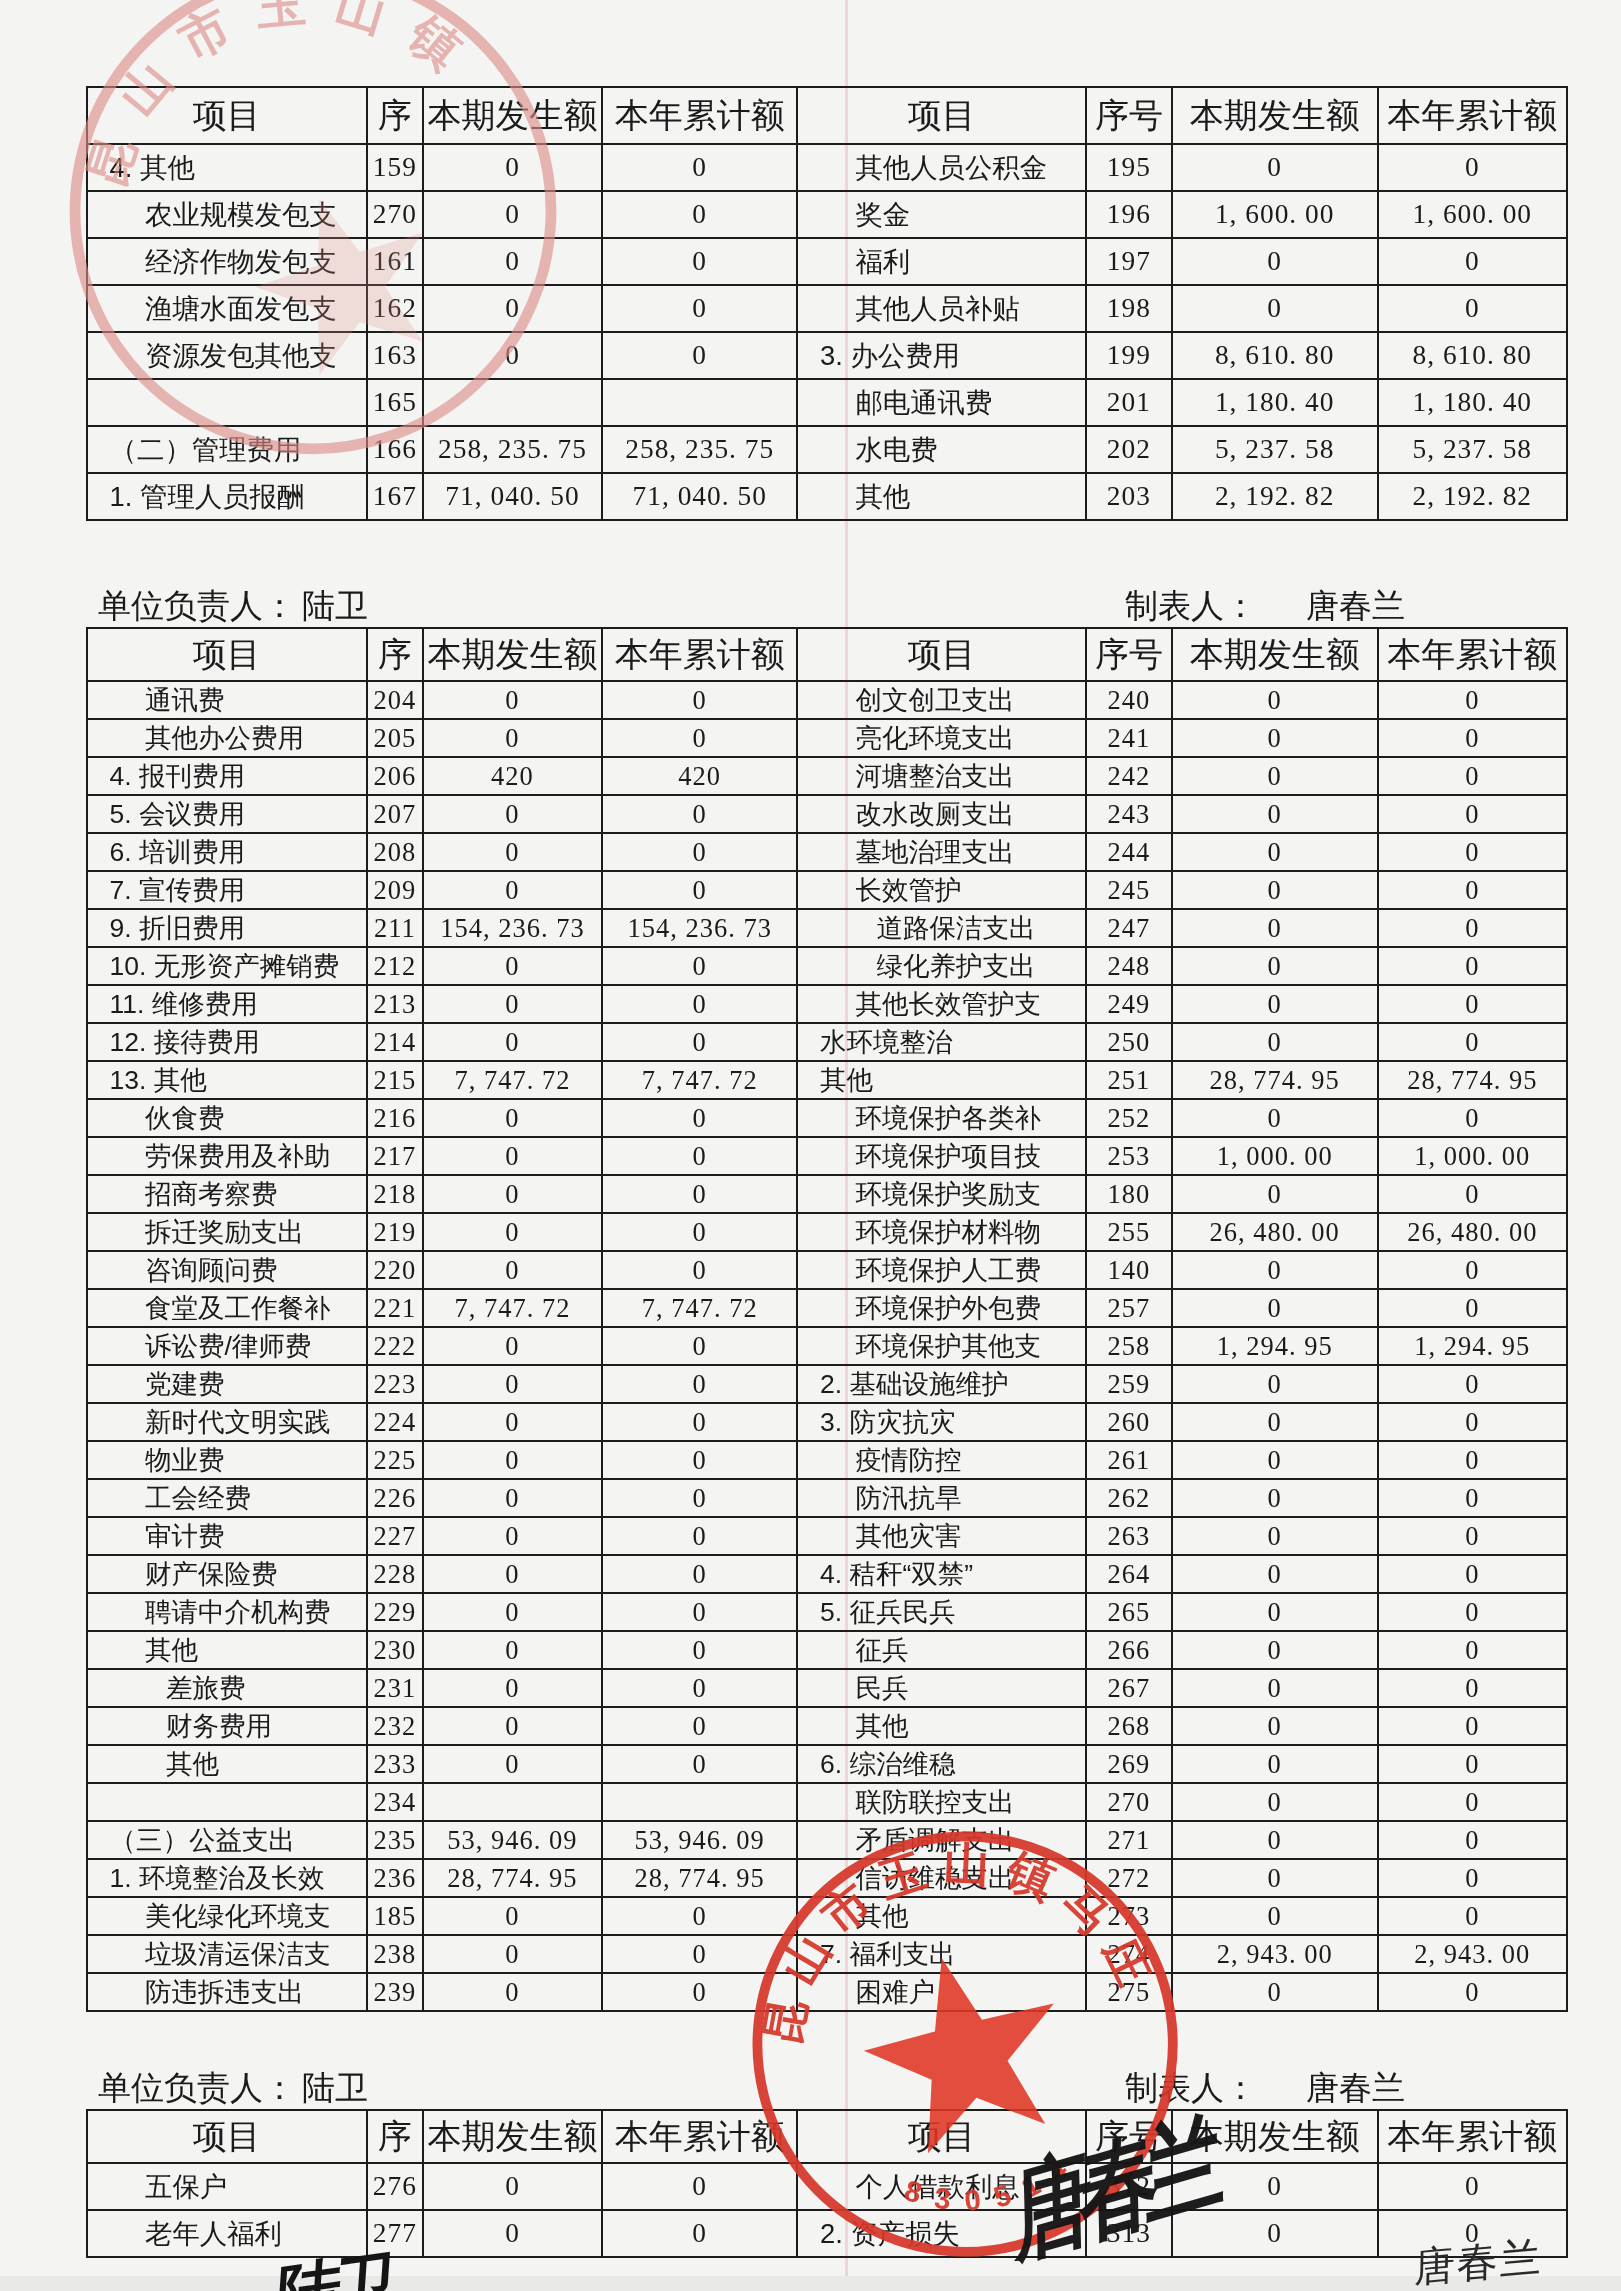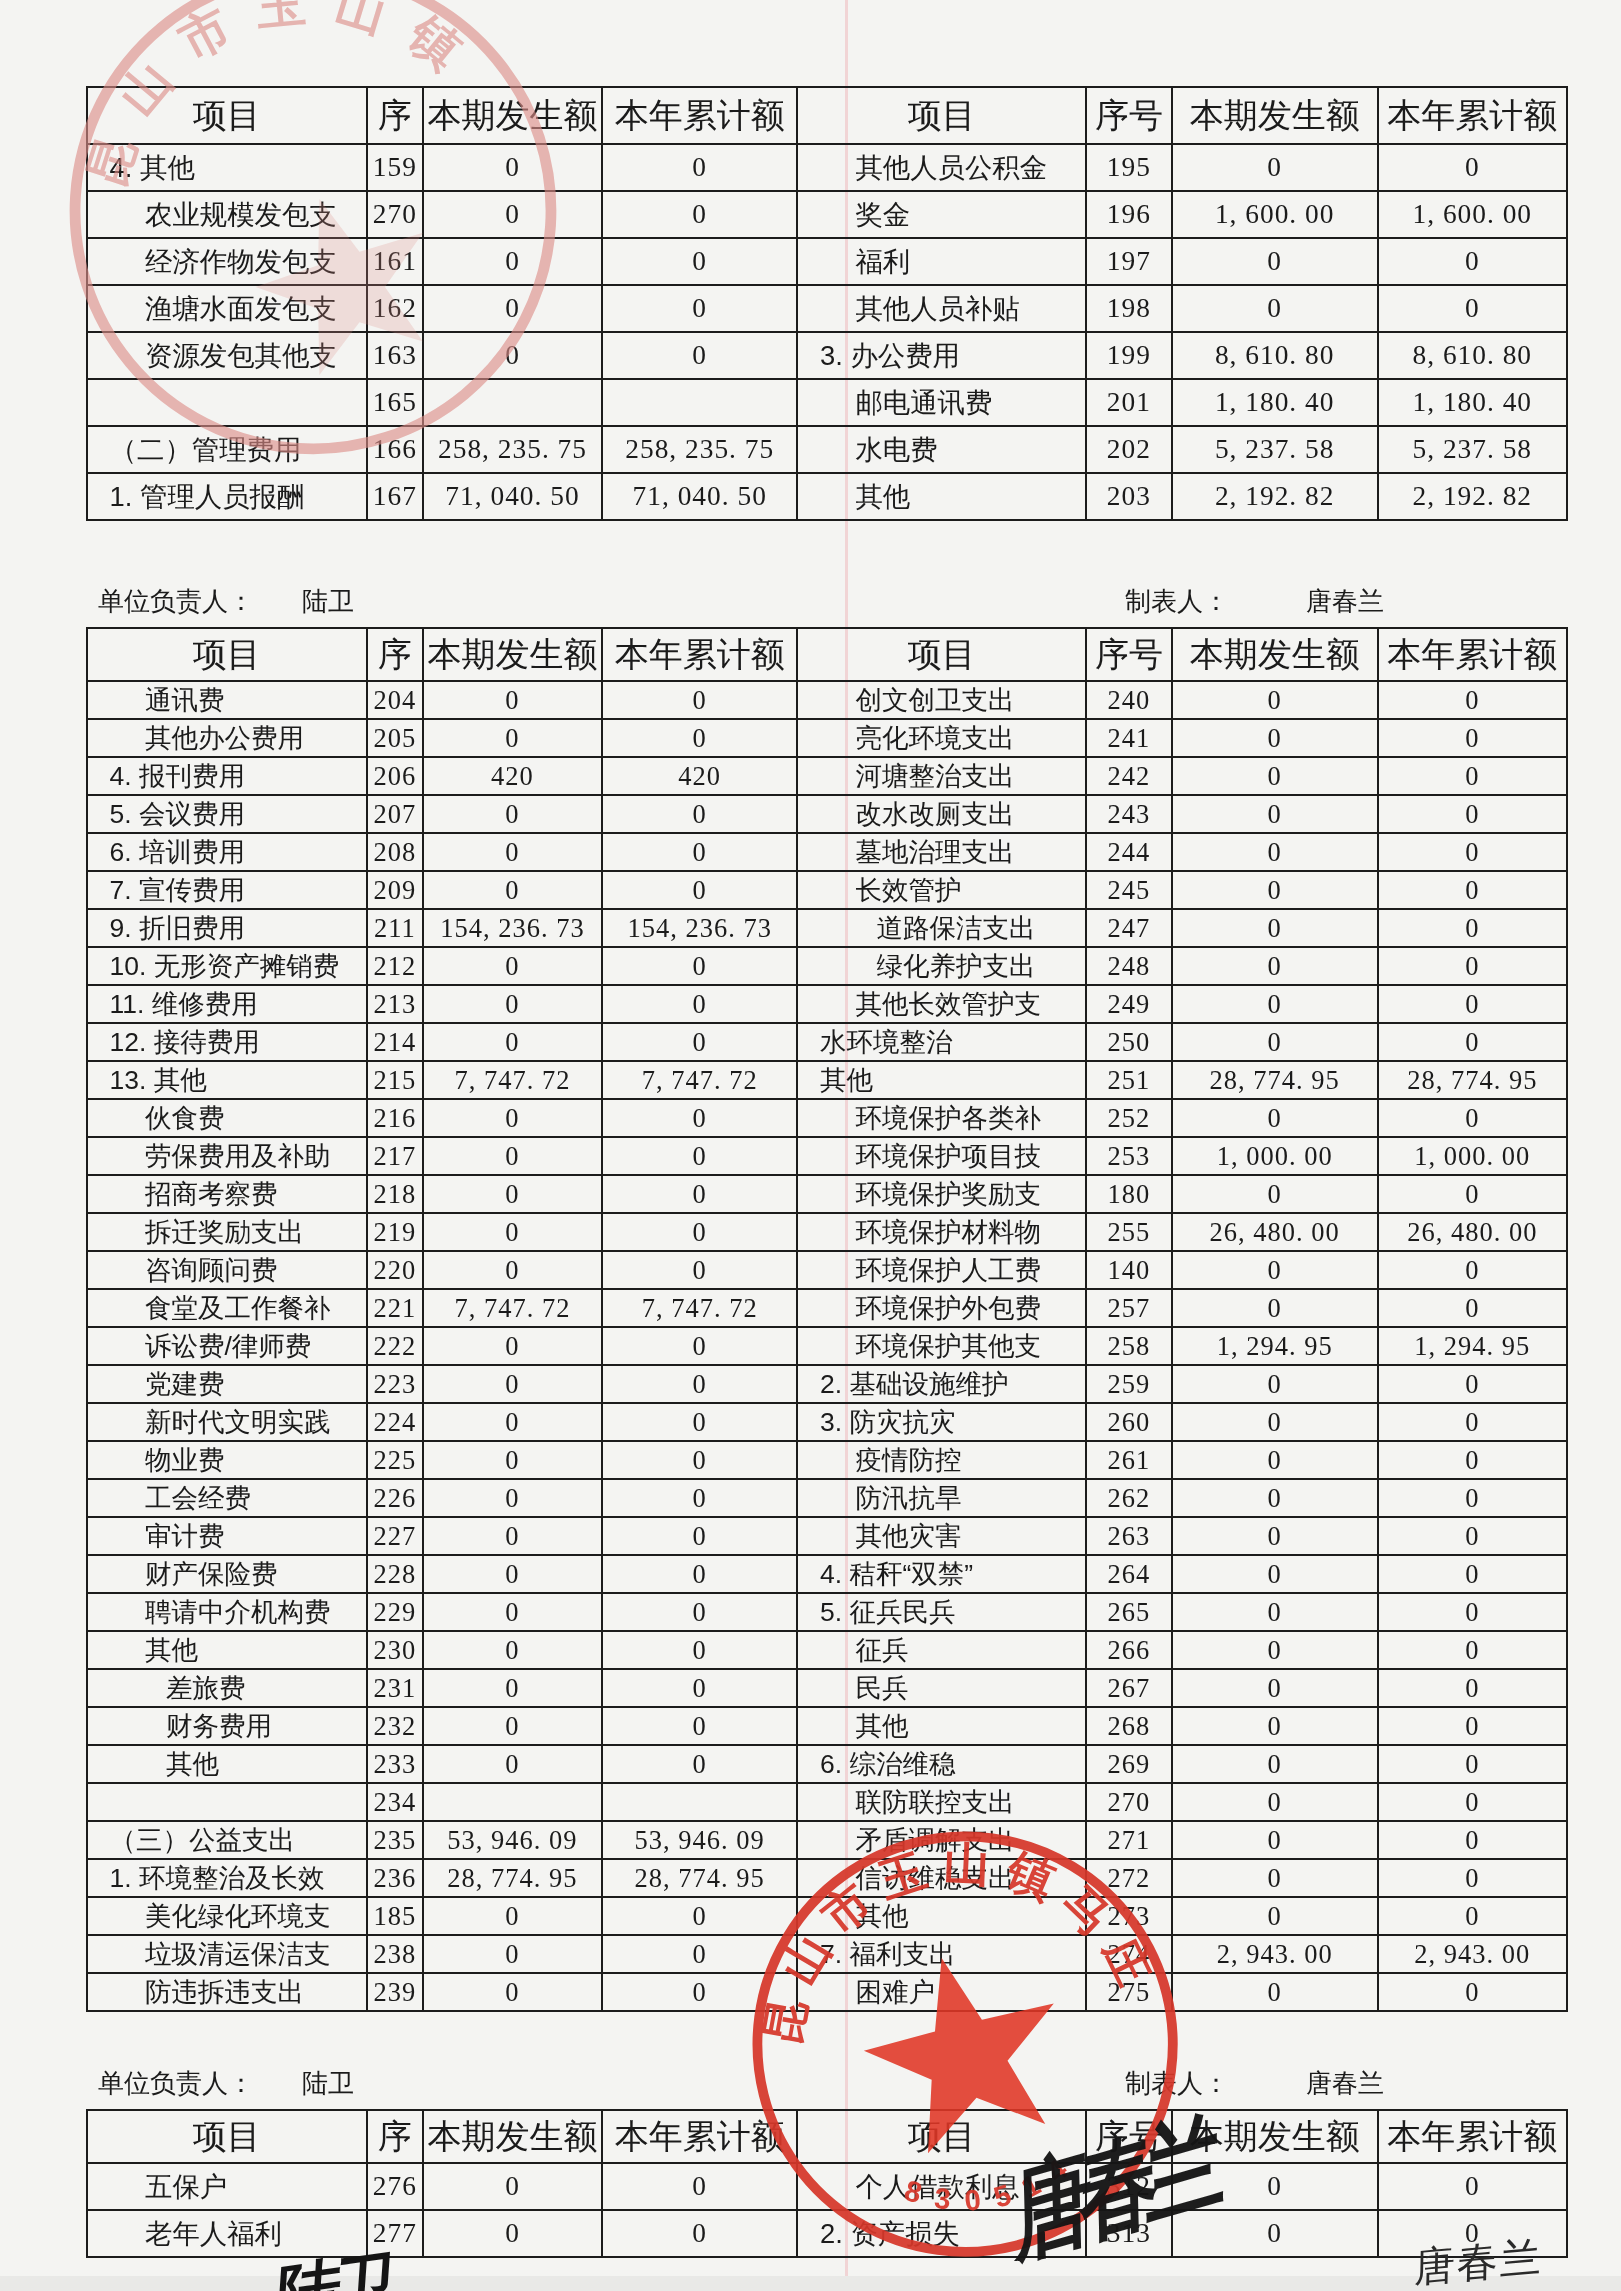--- a/index.html
+++ b/index.html
@@ -34,21 +34,21 @@
   table[data-sec="0"] th{height:55px;}
   table[data-sec="0"] td{height:45px;}
   table[data-sec="1"]{top:627px;}
   table[data-sec="1"] th{height:51px;}
   table[data-sec="1"] td{height:36px;font-size:26.5px;}
   table[data-sec="1"] td.num,table[data-sec="1"] td.no{font-size:26.5px;}
   table[data-sec="2"]{top:2109px;}
   table[data-sec="2"] th{height:51px;}
   table[data-sec="2"] td{height:45px;margin-left:43px;}
 
-  .signer-row{position:absolute;left:0;width:100%;height:39px;font-size:26px;font-family:Liberation Serif, serif;}
+  .signer-row{position:absolute;left:0;width:100%;height:39px;font-size:33px;font-family:Liberation Serif, serif;}
   .signer-row .lbl{position:absolute;white-space:nowrap;}
   #signer1{top:584px;}
   #signer2{top:2066px;}
   .pos-resp-label{left:98px;}
   .pos-resp-name{left:302px;}
   .pos-prep-label{left:1125px;}
   .pos-prep-name{left:1306px;}
 
   .stamp{position:absolute;pointer-events:none;}
   #stamp-top-left{left:29px;top:0;width:568px;height:461px;opacity:.62;}

